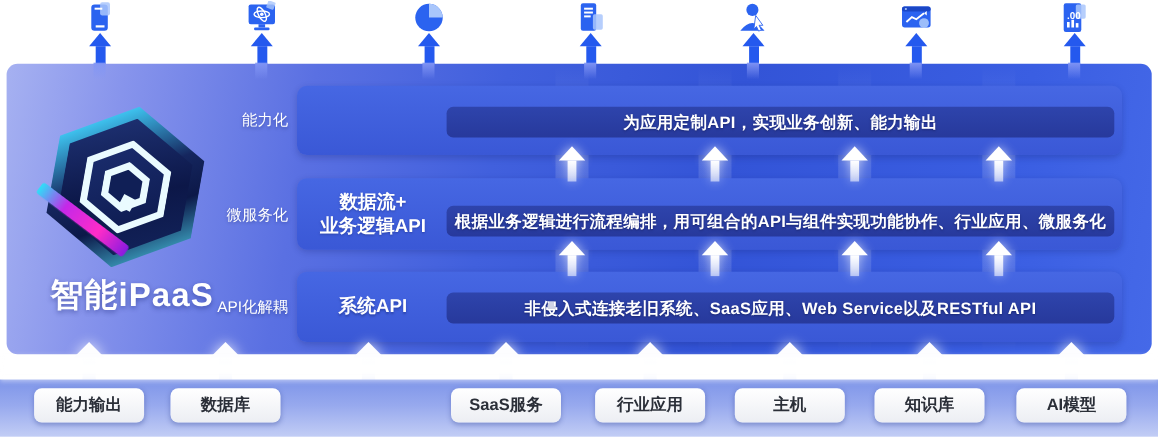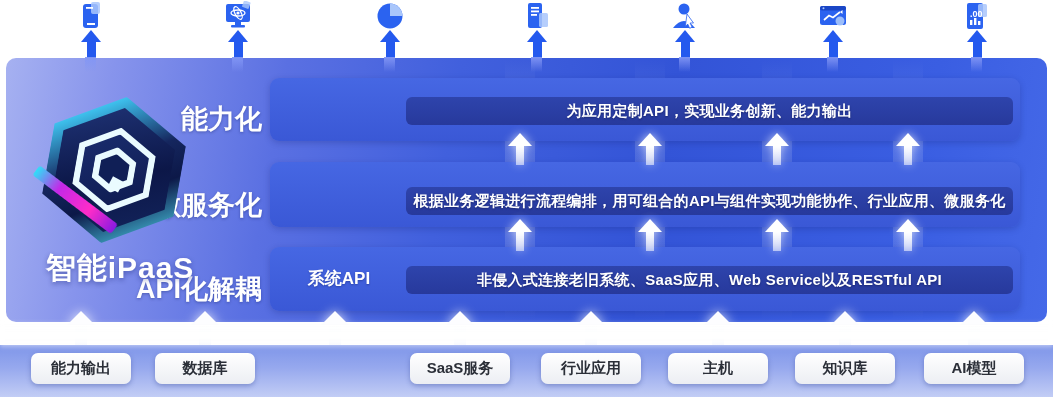--- a/index.html
+++ b/index.html
@@ -10,22 +10,22 @@
     padding-left:48px;
   }
   
   .panel{
     position:absolute;left:6px;top:58px;width:1041px;height:264px;border-radius:10px;
     background:linear-gradient(100deg,#a6b1f1 0%,#8794ec 10%,#5a70e2 26%,#4160dd 42%,#3354d7 62%,#3a5ee2 86%,#4569e8 100%);
   }
   .streak{position:absolute;top:60px;height:260px;width:30px;pointer-events:none;
     background:linear-gradient(180deg,rgba(255,255,255,0) 0%,rgba(255,255,255,.12) 25%,rgba(255,255,255,.12) 75%,rgba(255,255,255,0) 100%);}
   
-  .row-label{position:absolute;left:90px;width:172px;text-align:right;color:#fff;font-weight:bold;
-    font-size:27px;text-shadow:0 1px 3px rgba(10,20,80,.35);}
+  .row-label{position:absolute;left:90px;width:172px;text-align:right;color:#fff;font-weight:normal;
+    font-size:14px;text-shadow:0 1px 3px rgba(10,20,80,.35);}
   .row-block{position:absolute;left:270px;width:750px;border-radius:9px;
     background:linear-gradient(180deg,#4667e3 0%,#3a58d6 100%);
     box-shadow:0 2px 6px rgba(20,30,110,.25);}
   .api-label{position:absolute;left:0;top:0;bottom:0;width:138px;display:flex;align-items:center;justify-content:center;
     color:#fff;font-weight:bold;font-size:17px;text-align:center;white-space:pre-line;line-height:1.25;
     text-shadow:0 1px 2px rgba(10,20,80,.35);}
   .desc-bar{position:absolute;left:136px;width:607px;height:28px;border-radius:6px;
     background:linear-gradient(180deg,#2e44ac 0%,#27399c 100%);
     display:flex;align-items:center;justify-content:center;color:#fff;font-weight:bold;font-size:15px;
     text-shadow:0 1px 2px rgba(0,5,40,.4);letter-spacing:.3px;}
@@ -176,20 +176,22 @@
   </div>
   <div class="logo-title">智能iPaaS</div>
 
   <div class="row-label" style="top:101px">能力化</div>
   <div class="row-block" style="top:78px;height:63px">
     <div class="desc-bar" style="top:19px">为应用定制API，实现业务创新、能力输出</div>
   </div>
 
   <div class="row-label" style="top:187px">微服务化</div>
   <div class="row-block" style="top:162px;height:65px">
+    <div class="api-label">数据流+
+业务逻辑API</div>
     <div class="desc-bar" style="top:25px">根据业务逻辑进行流程编排，用可组合的API与组件实现功能协作、行业应用、微服务化</div>
   </div>
 
   <div class="row-label" style="top:271px">API化解耦</div>
   <div class="row-block" style="top:247px;height:64px">
     <div class="api-label">系统API</div>
     <div class="desc-bar" style="top:19px">非侵入式连接老旧系统、SaaS应用、Web Service以及RESTful API</div>
   </div>
 
   <div class="arrow w-arrow" style="left:508px;top:133px">

